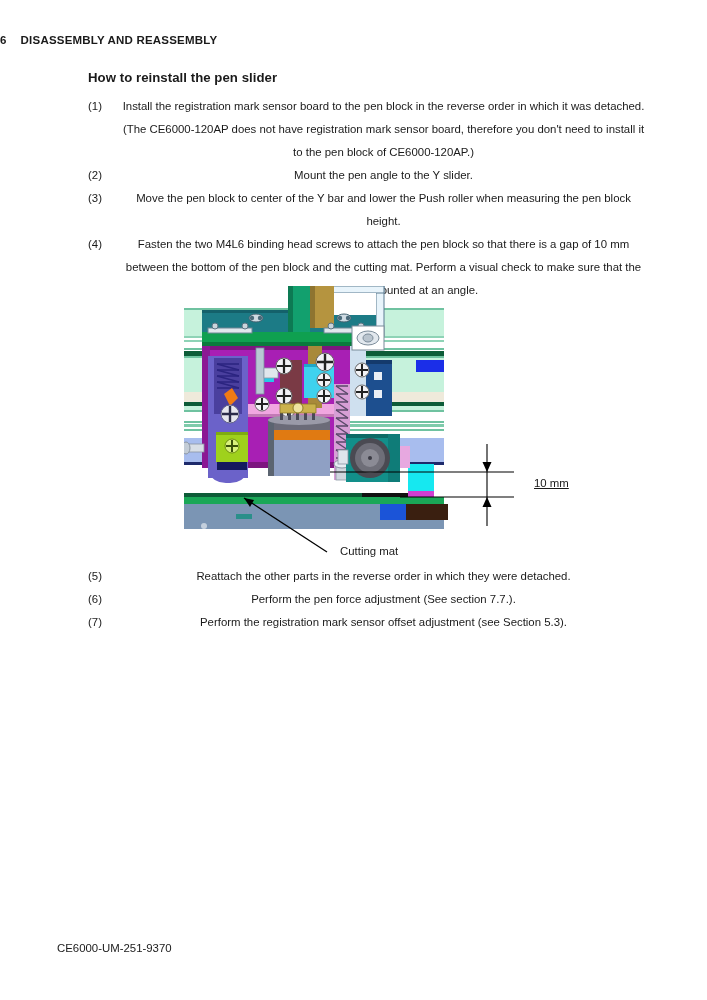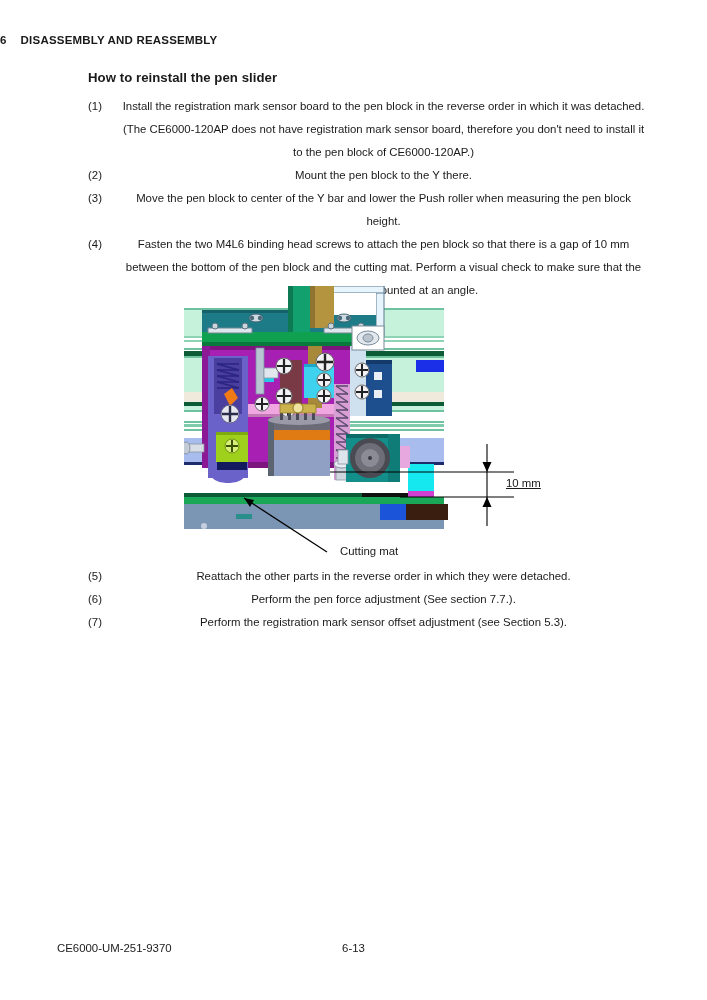--- a/index.html
+++ b/index.html
@@ -77,21 +77,21 @@
   #figure svg { display: block; }
 
   .fig-caption {
     position: absolute;
     left: 340px;
     top: 545px;
     font-size: 11.4px;
   }
   .dim-label {
     position: absolute;
-    left: 506px;
+    left: 534px;
     top: 477px;
     font-size: 11.4px;
     text-decoration: underline;
   }
 
   
   .footer {
     position: absolute;
     bottom: 44px;
     left: 0;
@@ -122,21 +122,21 @@
 
 <div class="section-heading">How to reinstall the pen slider</div>
 
 <div class="proc-list" id="proc-list-top">
   <div class="proc-item">
     <span class="proc-num">(1)</span>
     <span class="proc-text">Install the registration mark sensor board to the pen block in the reverse order in which it was detached.(The CE6000-120AP does not have registration mark sensor board, therefore you don't need to install it to the pen block of CE6000-120AP.)</span>
   </div>
   <div class="proc-item">
     <span class="proc-num">(2)</span>
-    <span class="proc-text">Mount the pen block to the Y there.</span>
+    <span class="proc-text">Mount the pen angle to the Y slider.</span>
   </div>
   <div class="proc-item">
     <span class="proc-num">(3)</span>
     <span class="proc-text">Move the pen block to center of the Y bar and lower the Push roller when measuring the pen block height.</span>
   </div>
   <div class="proc-item">
     <span class="proc-num">(4)</span>
     <span class="proc-text">Fasten the two M4L6 binding head screws to attach the pen block so that there is a gap of 10 mm between the bottom of the pen block and the cutting mat. Perform a visual check to make sure that the pen block is not mounted at an angle.</span>
   </div>
 </div>
@@ -393,14 +393,13 @@
     <span class="proc-text">Perform the pen force adjustment (See section 7.7.).</span>
   </div>
   <div class="proc-item">
     <span class="proc-num">(7)</span>
     <span class="proc-text">Perform the registration mark sensor offset adjustment (see Section 5.3).</span>
   </div>
 </div>
 
 <div class="footer">
   <span class="footer-left">CE6000-UM-251-9370</span>
-  <span class="footer-center">6-13</span>
 </div>
 
 </body></html>

